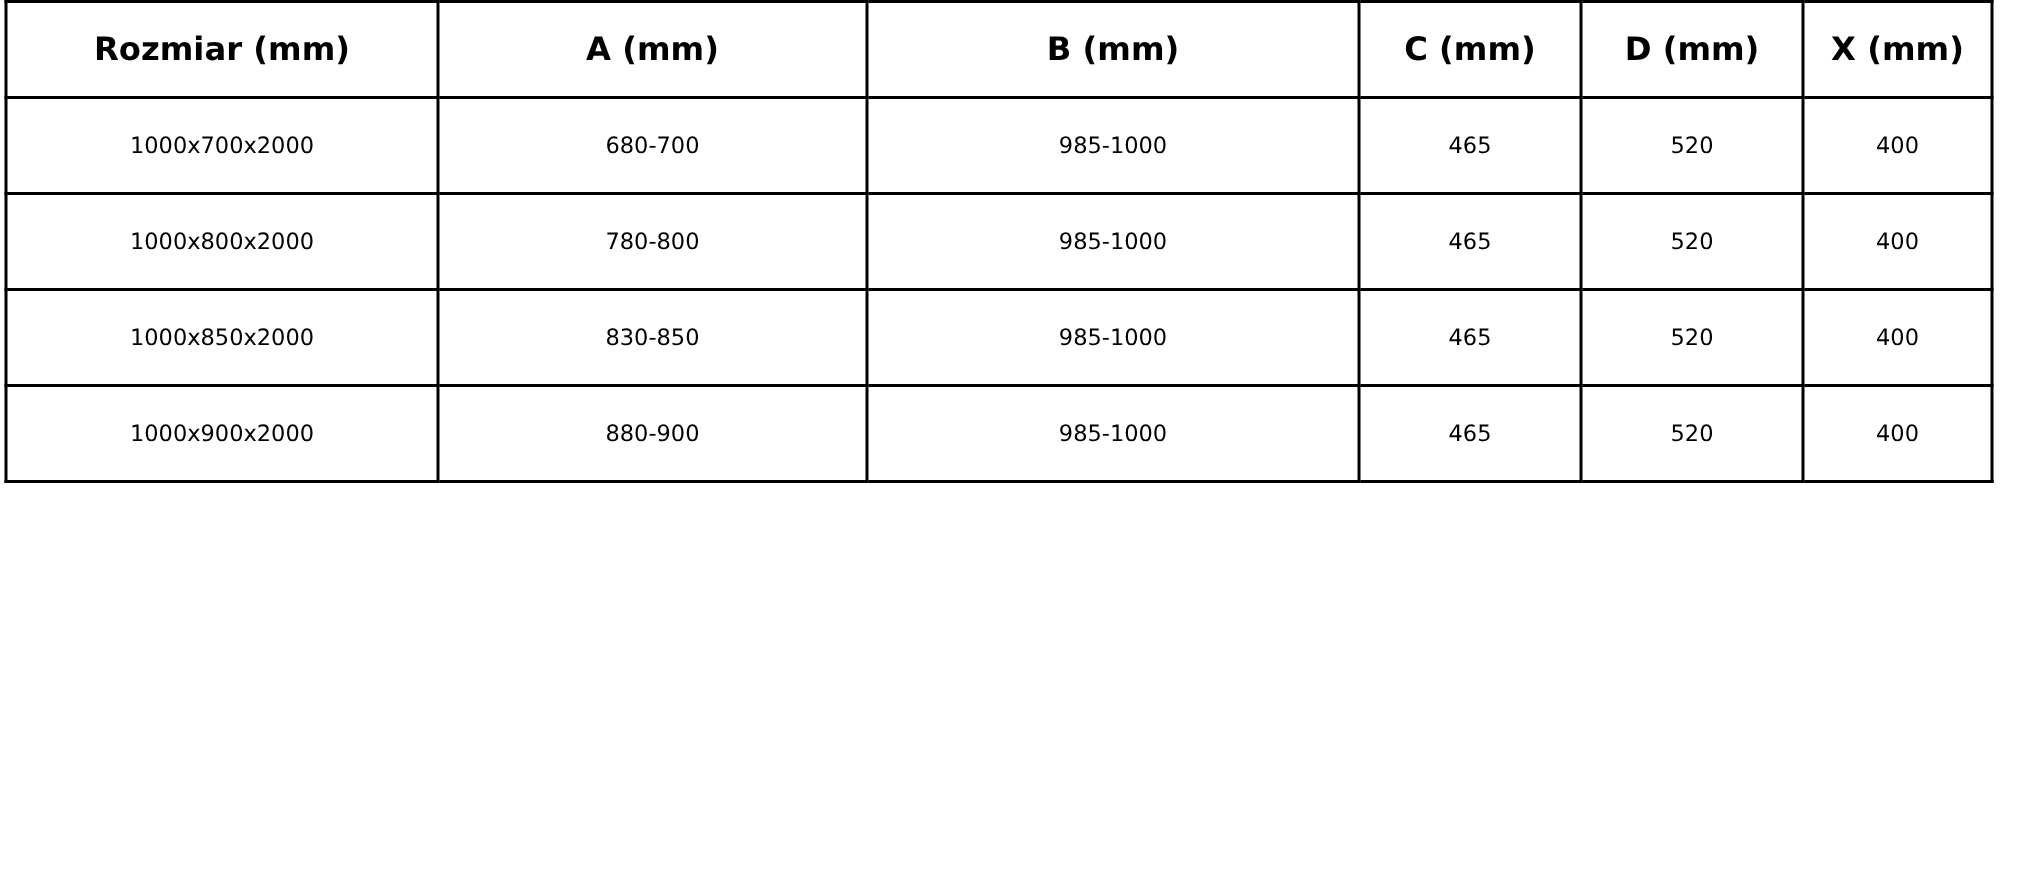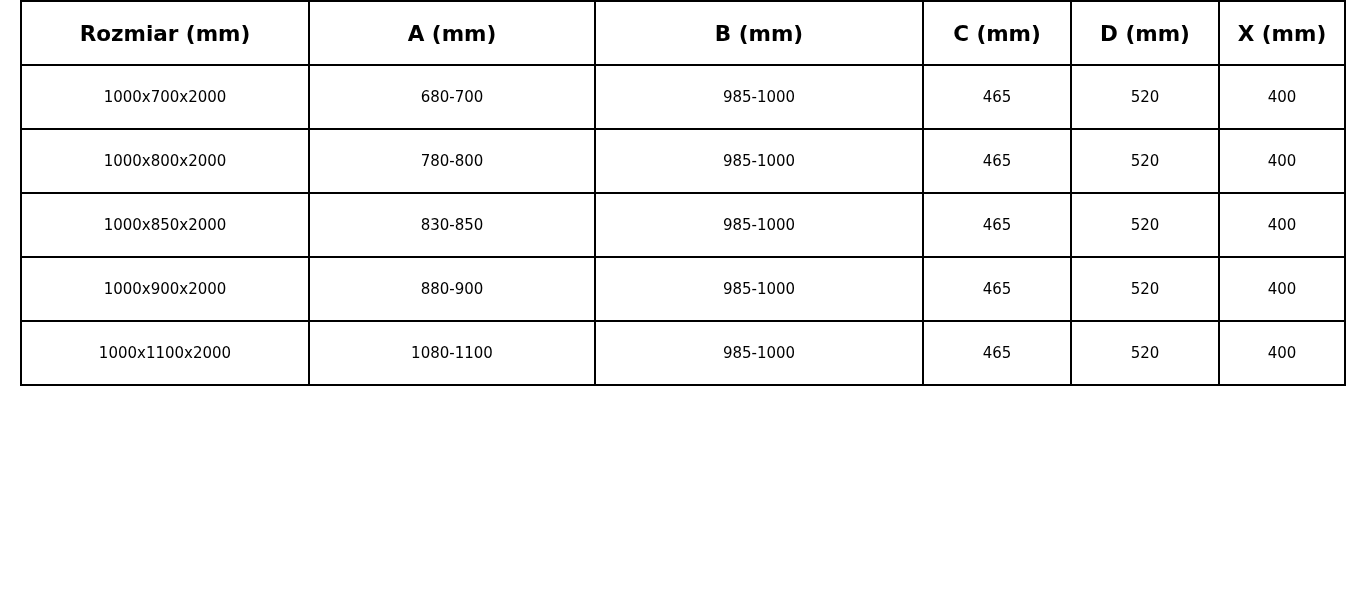--- a/index.html
+++ b/index.html
@@ -15,21 +15,21 @@
     overflow: hidden;
   }
   .table-wrap {
     width: 1357px;
     box-sizing: border-box;
     padding: 0;
   }
   table.size-table {
     border-collapse: collapse;
     width: 1324px;
-    margin-left: 20px;
+    margin-left: 3px;
     table-layout: fixed;
   }
   table.size-table th,
   table.size-table td {
     border: 2px solid #000000;
     text-align: center;
     vertical-align: middle;
     height: 64px;
     font-size: 15px;
     padding: 0 4px;
@@ -97,23 +97,15 @@
         <td>400</td>
       </tr>
       <tr>
         <td>1000x900x2000</td>
         <td>880-900</td>
         <td>985-1000</td>
         <td>465</td>
         <td>520</td>
         <td>400</td>
       </tr>
-      <tr>
-        <td>1000x1100x2000</td>
-        <td>1080-1100</td>
-        <td>985-1000</td>
-        <td>465</td>
-        <td>520</td>
-        <td>400</td>
-      </tr>
     </tbody>
   </table>
 </div>
 
 </body></html>

